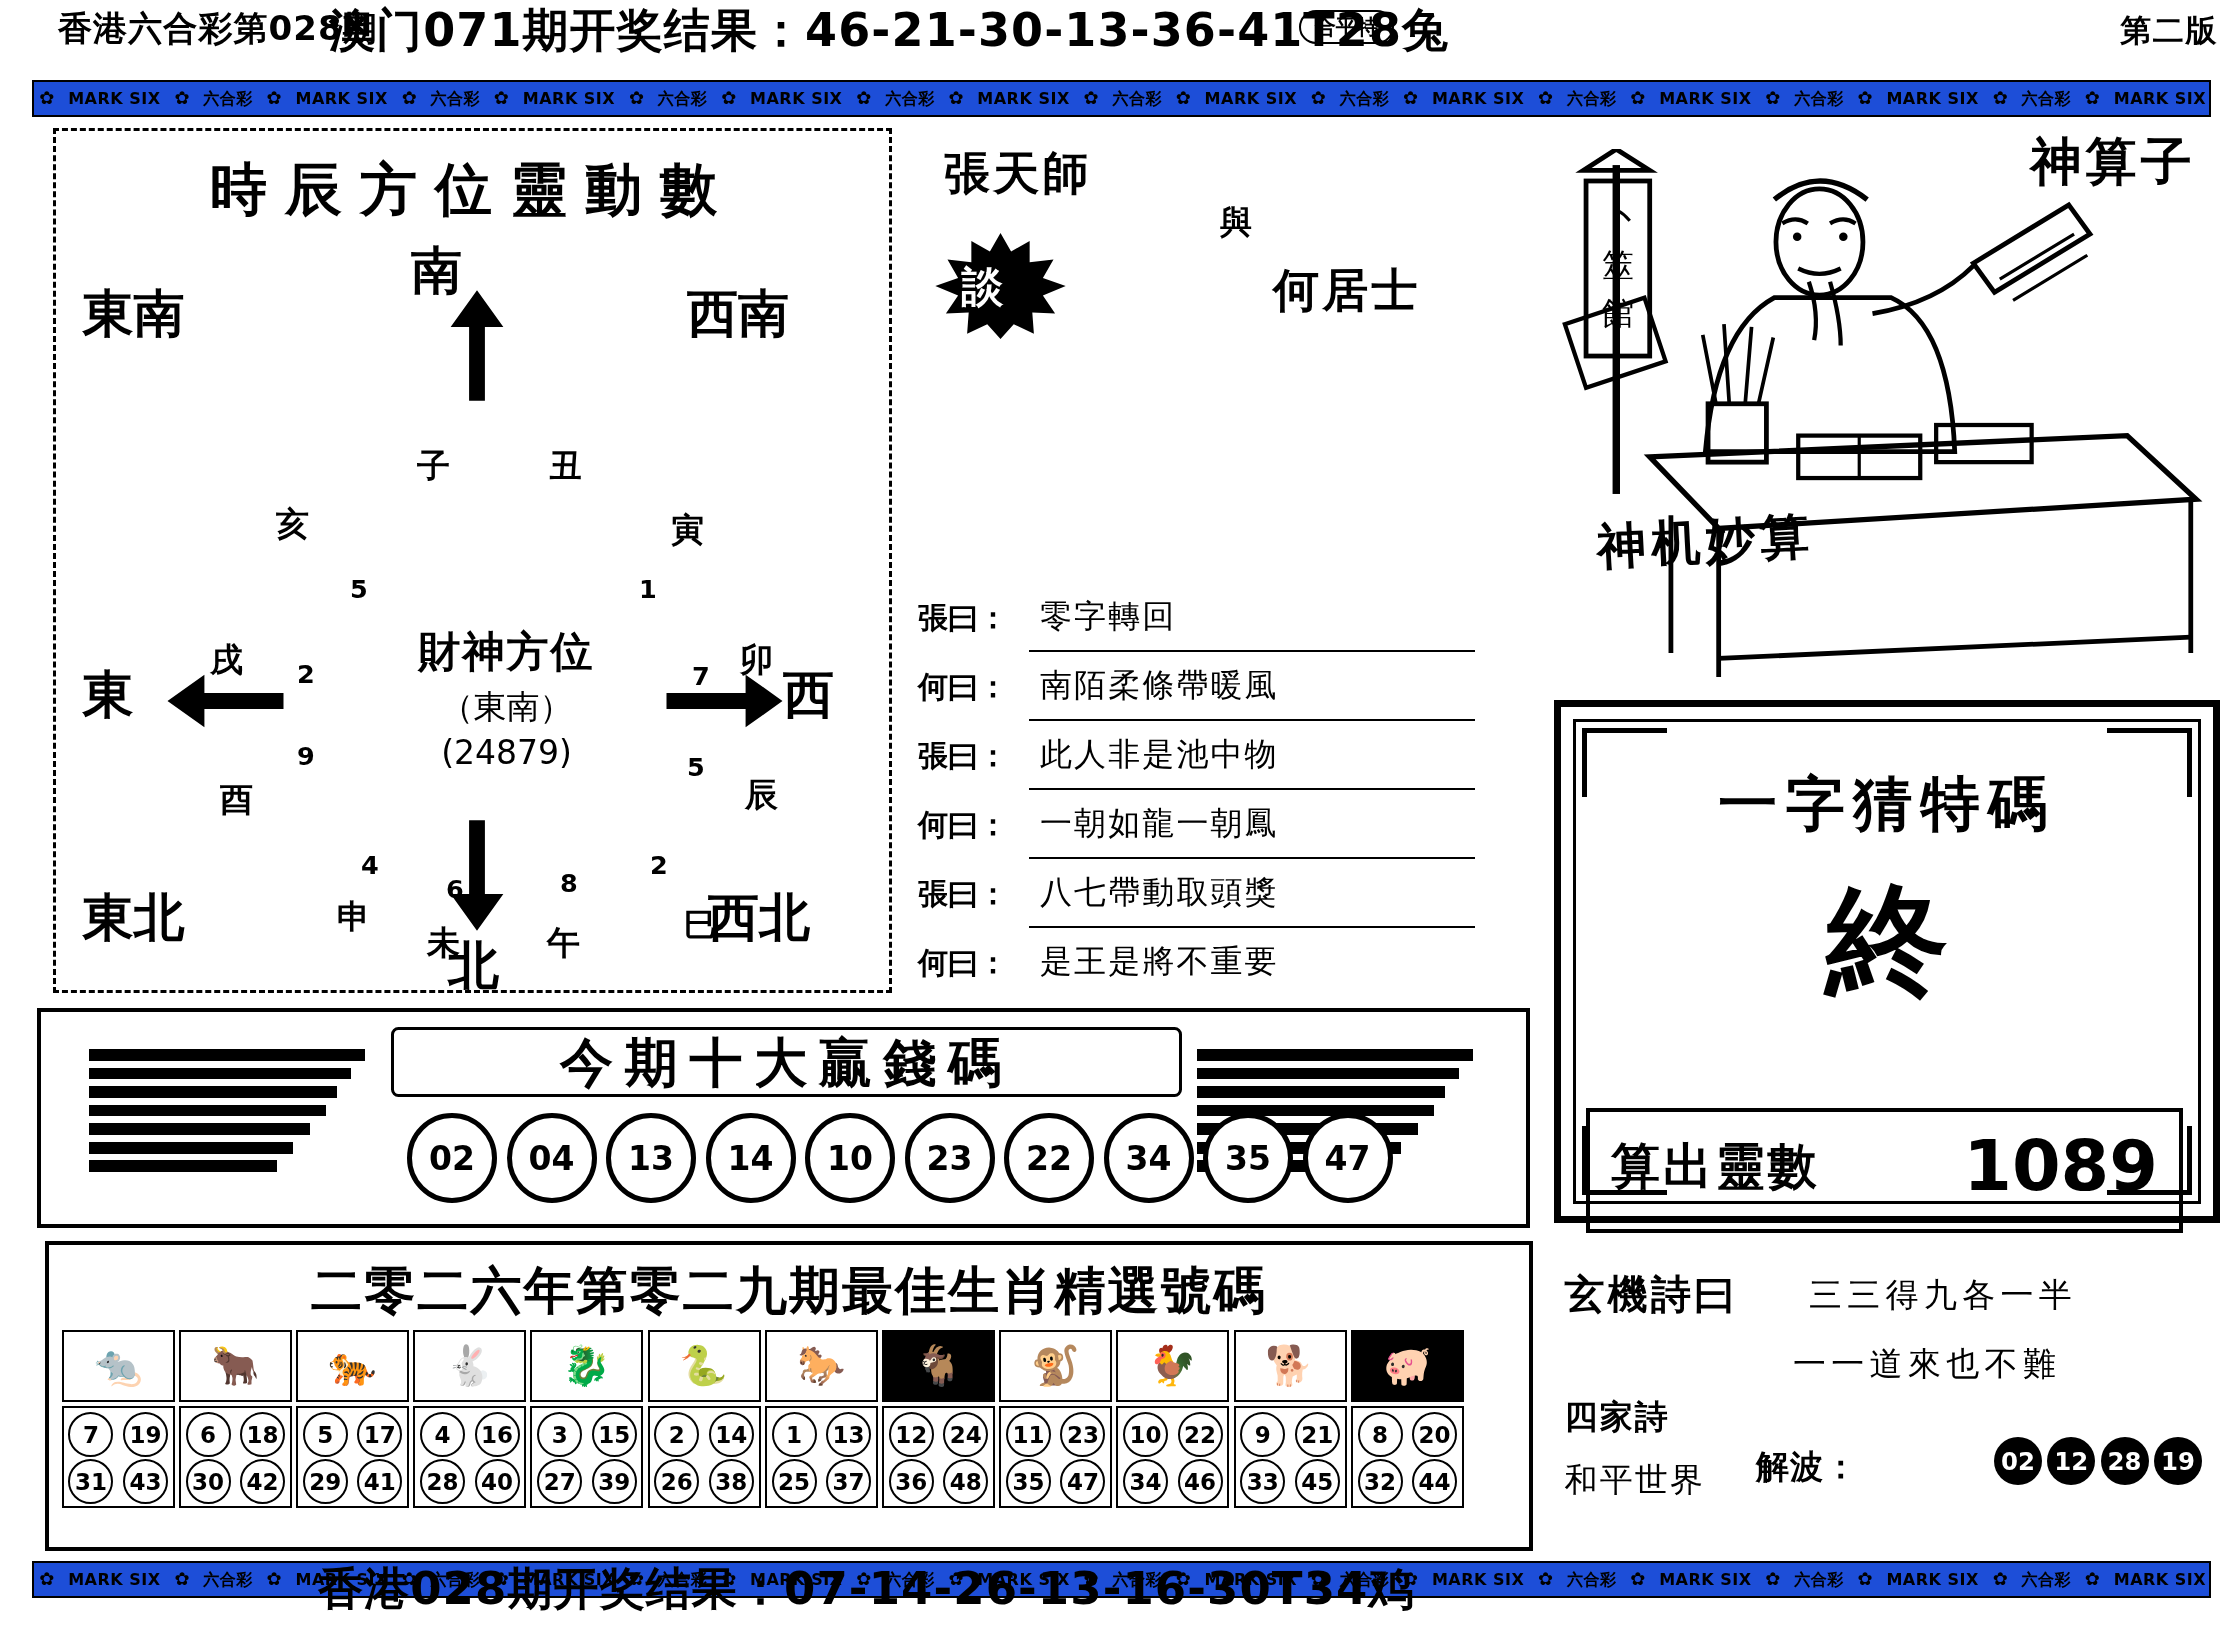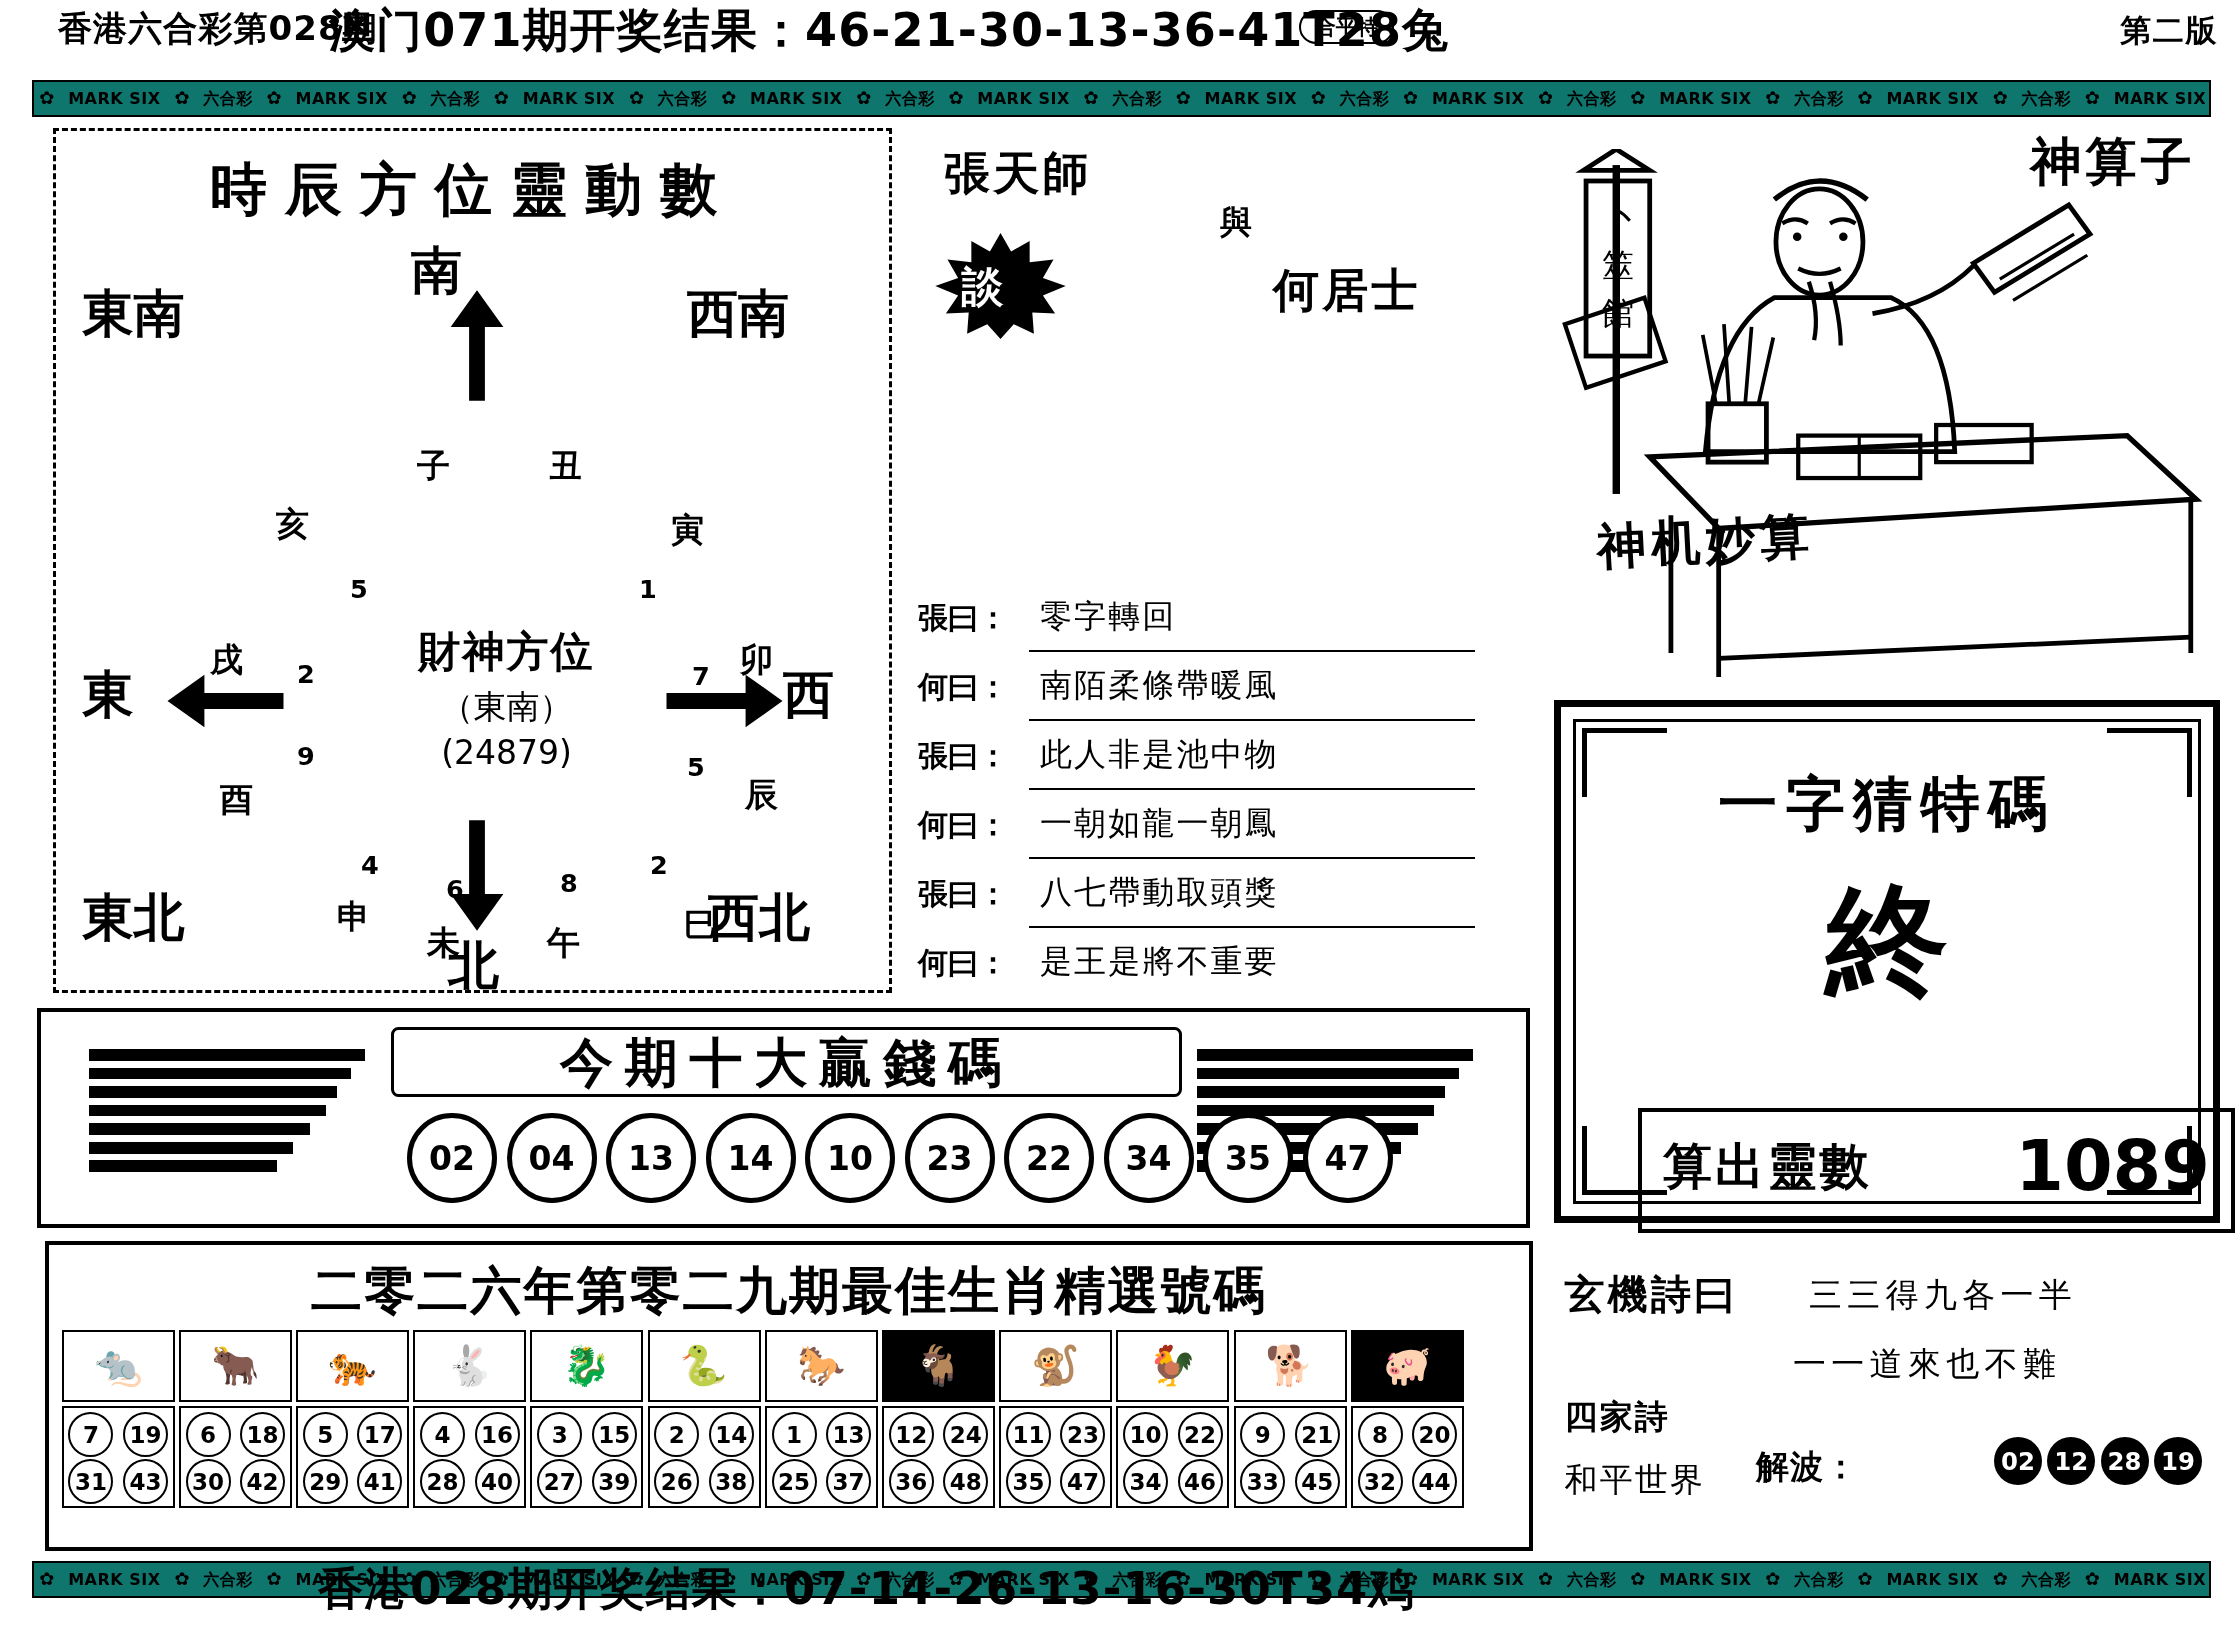--- a/index.html
+++ b/index.html
@@ -7,21 +7,21 @@
   #page{position:relative;width:2239px;height:1645px;background:#fff;overflow:hidden;}
 
   
   .top-head{position:absolute;left:0;top:0;width:2239px;height:80px;}
   .hk-issue{position:absolute;left:58px;top:6.4px;font-size:34px;font-weight:bold;font-family:"DejaVu Sans",sans-serif;letter-spacing:1.1px;}
   .macau-result{position:absolute;left:329px;top:0px;font-size:46px;font-weight:bold;letter-spacing:1.1px;white-space:nowrap;font-family:"DejaVu Sans",sans-serif;}
   .edition{position:absolute;right:21px;top:9.5px;font-size:31px;font-weight:bold;letter-spacing:1.6px;}
   .pingte{position:absolute;left:1299px;top:9.5px;font-size:21px;font-weight:bold;border:2.1px solid #000;border-radius:21px;padding:1.1px 13.8px;}
 
   
-  .strip{position:absolute;left:32px;width:2175px;height:33px;border:2.1px solid #000;background:#0f766e;overflow:hidden;white-space:nowrap;}
+  .strip{position:absolute;left:32px;width:2175px;height:33px;border:2.1px solid #000;background:#1d4ed8;overflow:hidden;white-space:nowrap;}
   .strip .cell{display:inline-block;height:33px;line-height:33px;font-size:16px;font-weight:bold;padding:0 8.5px;letter-spacing:0.5px;}
   .strip .flower{display:inline-block;font-size:18px;padding:0 5.3px;}
   .strip-top{top:80px;}
   .strip-bot{top:1561px;}
 
   .bottom-result{position:absolute;left:318px;top:1559px;font-size:45px;font-weight:bold;letter-spacing:1.1px;white-space:nowrap;}
 
   
   .compass{position:absolute;left:53px;top:128px;width:833px;height:859px;border:3.7px dashed #000;}
   .compass-title{position:absolute;left:50%;transform:translateX(-50%);top:21px;font-size:57px;font-weight:bold;letter-spacing:18px;white-space:nowrap;font-family:"DejaVu Serif","Liberation Serif",serif;}
@@ -63,21 +63,21 @@
   .framebox{position:absolute;left:1554px;top:700px;width:652px;height:509px;border:7.4px solid #000;}
   .framebox .inner1{position:absolute;left:11.7px;top:11.7px;right:11.7px;bottom:11.7px;border:3.7px solid #000;}
   .corner{position:absolute;width:80px;height:64px;border:5.3px solid #000;}
   .c-tl{left:21px;top:21px;border-right:none;border-bottom:none;}
   .c-tr{right:21px;top:21px;border-left:none;border-bottom:none;}
   .c-bl{left:21px;bottom:21px;border-right:none;border-top:none;}
   .c-br{right:21px;bottom:21px;border-left:none;border-top:none;}
   .yzct{position:absolute;left:50%;transform:translateX(-50%);top:58px;font-size:59px;font-weight:bold;letter-spacing:8.5px;white-space:nowrap;font-family:"DejaVu Serif","Liberation Serif",serif;}
   .zhong{position:absolute;left:50%;transform:translateX(-50%);top:154px;font-size:122px;font-weight:bold;font-family:"DejaVu Serif","Liberation Serif",serif;}
 
-  .suanchu{position:absolute;left:1638px;top:1108px;width:589px;height:117px;border:4.2px solid #000;}
+  .suanchu{position:absolute;left:1586px;top:1108px;width:589px;height:117px;border:4.2px solid #000;}
   .suanchu .lbl{position:absolute;left:21px;top:22px;font-size:49px;font-weight:bold;font-family:"DejaVu Serif","Liberation Serif",serif;letter-spacing:3.2px;}
   .suanchu .val{position:absolute;right:21px;top:12.7px;font-size:70px;font-weight:bold;font-family:"DejaVu Sans",sans-serif;}
 
   
   .tenbox{position:absolute;left:37px;top:1008px;width:1485px;height:212px;border:4.2px solid #000;}
   .tenbox .title{position:absolute;left:350px;top:15px;width:785px;height:64px;border:3.2px solid #000;border-radius:7.4px;text-align:center;}
   .tenbox .title span{font-size:53px;font-weight:bold;letter-spacing:11.7px;line-height:64px;font-family:"DejaVu Serif","Liberation Serif",serif;}
   .balls{position:absolute;left:366px;top:101px;display:flex;gap:9.5px;}
   .ball{width:80px;height:80px;border-radius:50%;border:5.8px solid #000;display:flex;align-items:center;justify-content:center;font-size:33px;font-weight:bold;font-family:"DejaVu Sans",sans-serif;background:#fff;}
   .stack{position:absolute;top:37px;width:276px;height:149px;}

